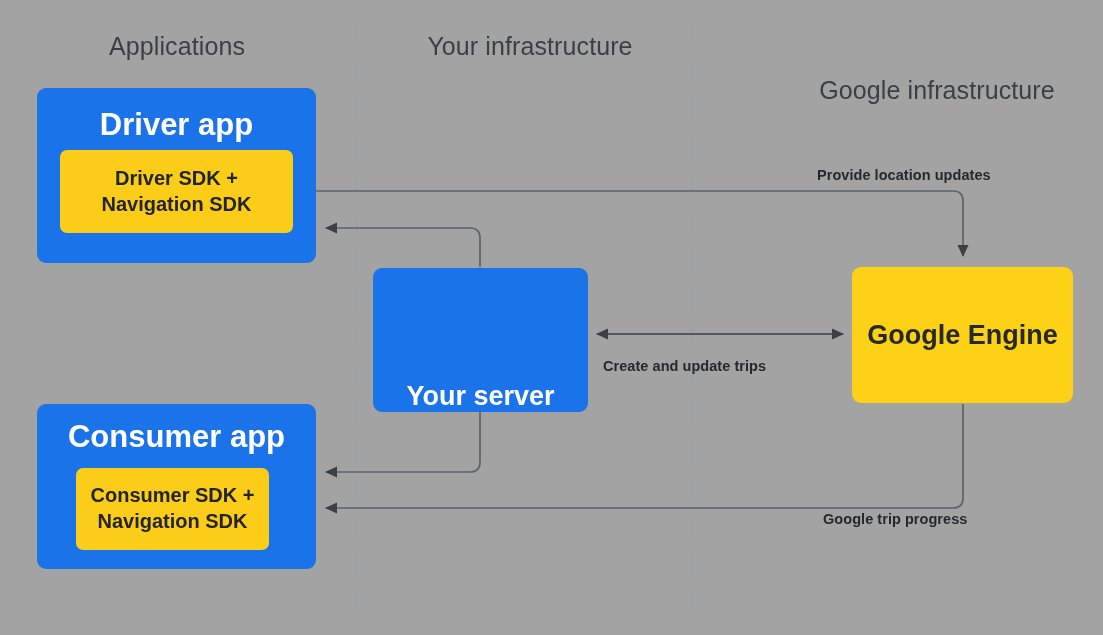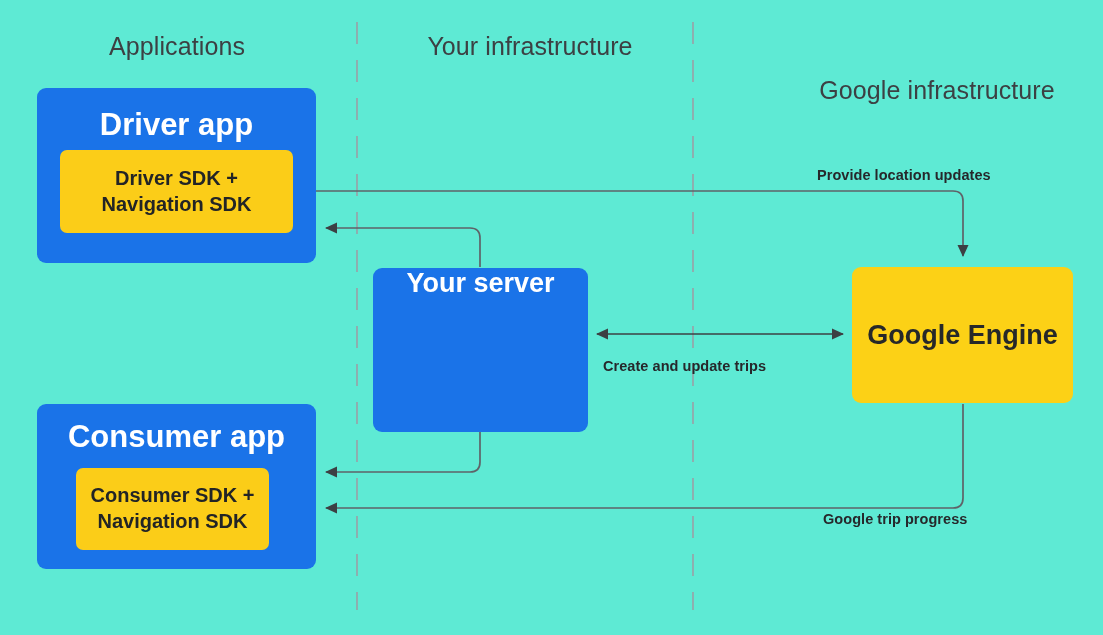--- a/index.html
+++ b/index.html
@@ -9,21 +9,21 @@
     background: #ffffff;
   }
   body {
     font-family: "Liberation Sans", sans-serif;
     -webkit-font-smoothing: antialiased;
   }
   #canvas {
     position: relative;
     width: 1103px;
     height: 635px;
-    background: #5eead4;
+    background: #a3a3a3;
     overflow: hidden;
   }
   #wires {
     position: absolute;
     left: 0;
     top: 0;
     width: 1103px;
     height: 635px;
     pointer-events: none;
   }
@@ -96,22 +96,22 @@
   #node-driver-app .app-title { margin-top: 21px; }
   #sdk-driver { left: 60px; top: 150px; width: 233px; height: 83px; }
 
   
   #node-consumer-app { left: 37px; top: 404px; width: 279px; height: 165px; }
   #node-consumer-app .app-title { margin-top: 17px; }
   #sdk-consumer { left: 76px; top: 468px; width: 193px; height: 82px; }
 
   
   #node-your-server {
-    left: 373px; top: 268px; width: 215px; height: 164px;
-    justify-content: flex-start;
+    left: 373px; top: 268px; width: 215px; height: 144px;
+    justify-content: flex-end;
   }
   
   #node-fleet-engine {
     left: 852px; top: 267px; width: 221px; height: 136px;
     justify-content: center;
   }
 
   
   .edge-label {
     position: absolute;

